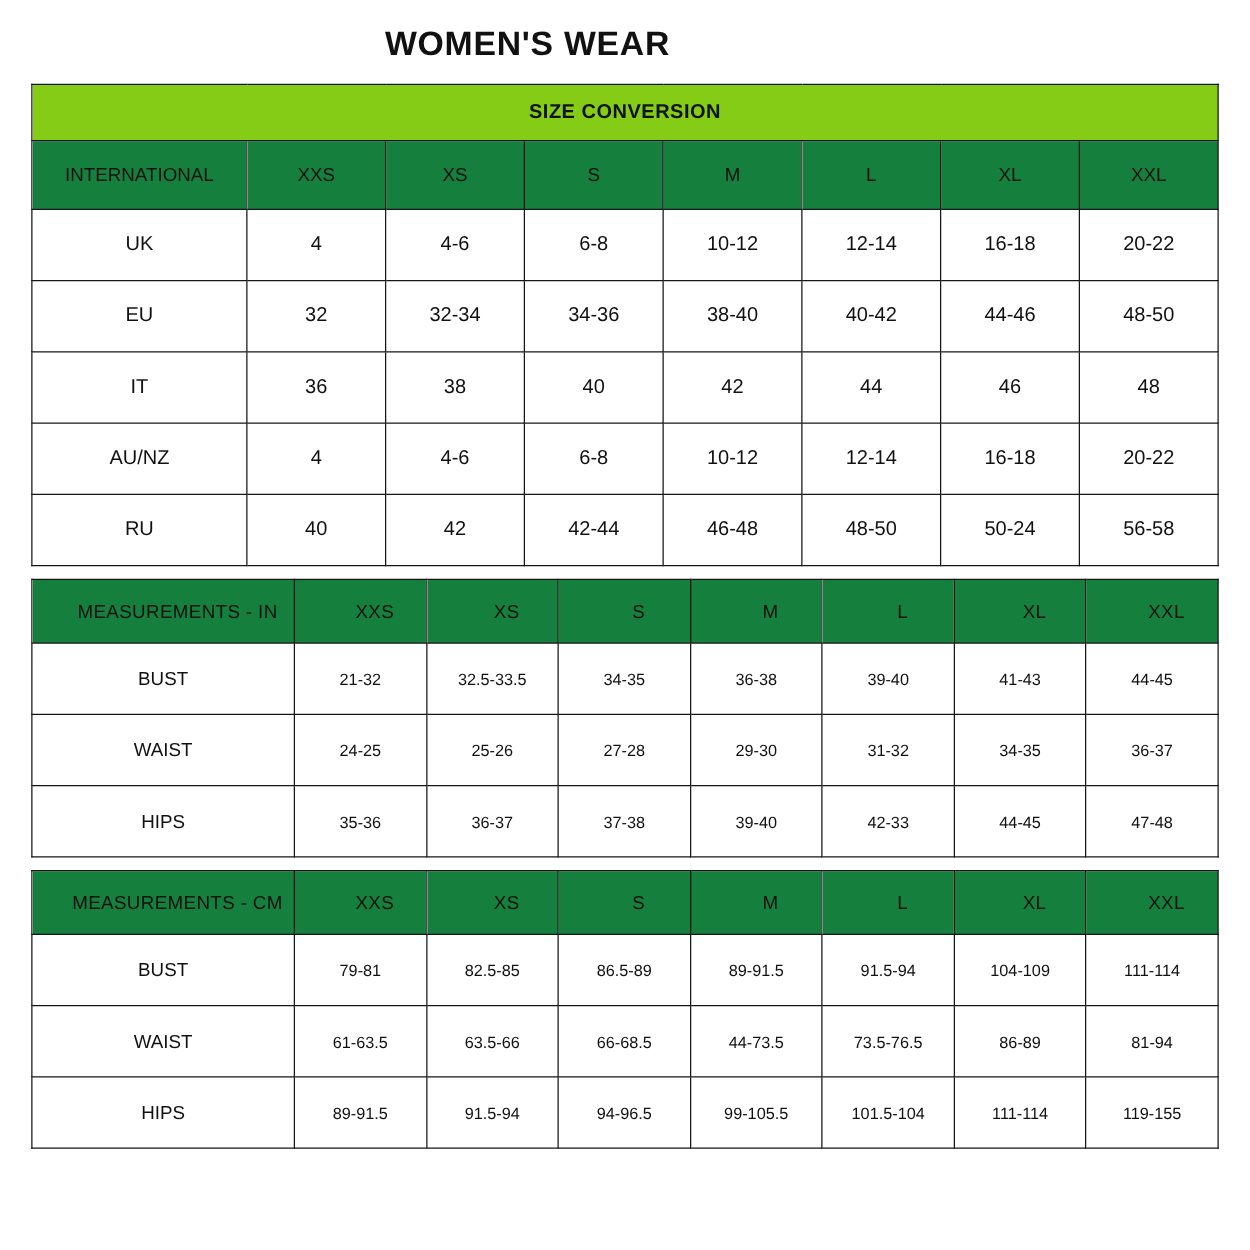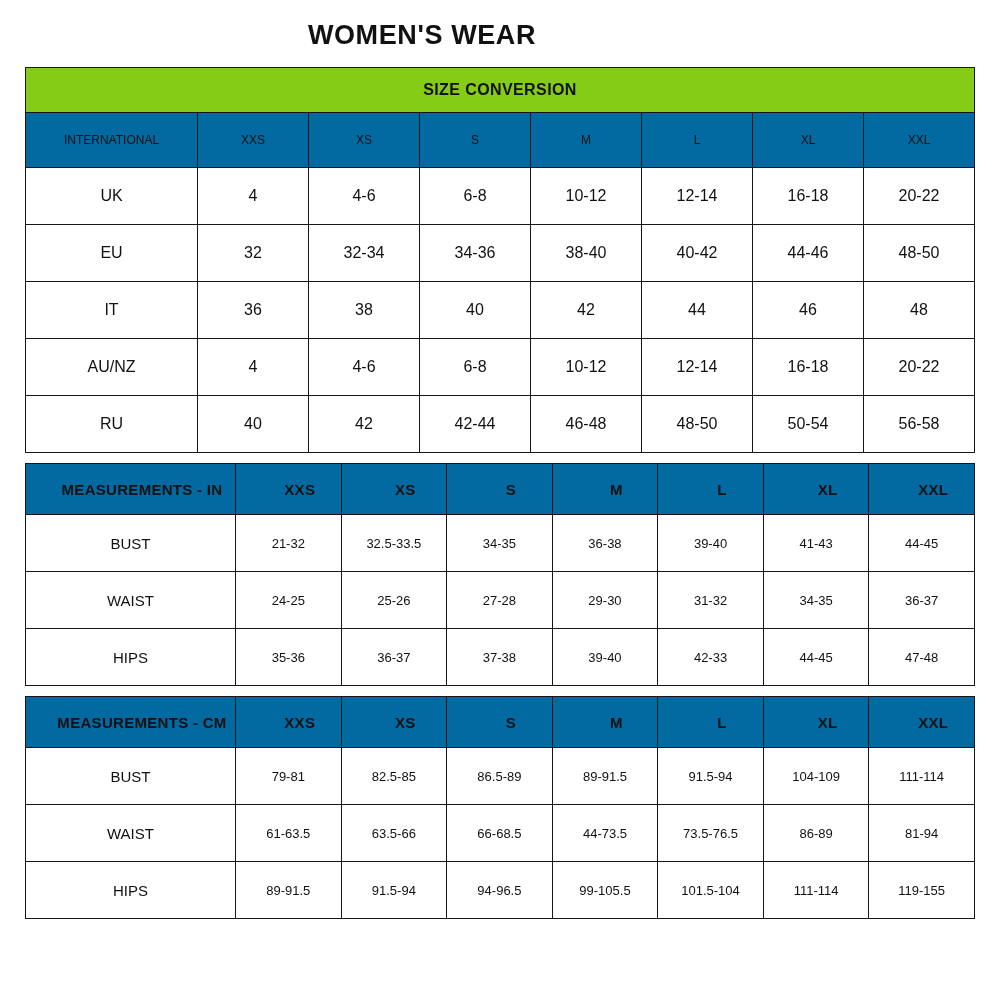--- a/index.html
+++ b/index.html
@@ -41,37 +41,37 @@
   .t1 col.first { width: 172px; }
   .t1 .banner {
     height: 44px;
     background: #84cc16;
     font-size: 16px;
     font-weight: bold;
     letter-spacing: 0.4px;
   }
   .t1 .head-row th {
     height: 54px;
-    background: #0369a1;
-    font-size: 12px;
+    background: #15803d;
+    font-size: 15px;
     font-weight: normal;
   }
   .t1 .data-row th,
   .t1 .data-row td {
     height: 56px;
     font-size: 16px;
     font-weight: normal;
   }
   
   .m-table col.first { width: 210px; }
   .m-table .head-row th {
     height: 50px;
-    background: #0369a1;
+    background: #15803d;
     font-size: 15px;
-    font-weight: bold;
+    font-weight: normal;
     letter-spacing: 0.3px;
     padding-left: 27px;
   }
   .m-table .data-row th {
     height: 56px;
     font-size: 15px;
     font-weight: normal;
   }
   .m-table .data-row td {
     height: 56px;
@@ -147,21 +147,21 @@
           <td>16-18</td>
           <td>20-22</td>
         </tr>
         <tr class="data-row">
           <th>RU</th>
           <td>40</td>
           <td>42</td>
           <td>42-44</td>
           <td>46-48</td>
           <td>48-50</td>
-          <td>50-54</td>
+          <td>50-24</td>
           <td>56-58</td>
         </tr>
       </tbody>
   </table>
 
   <table class="m-table">
     <colgroup>
         <col class="first">
         <col span="7">
       </colgroup>

